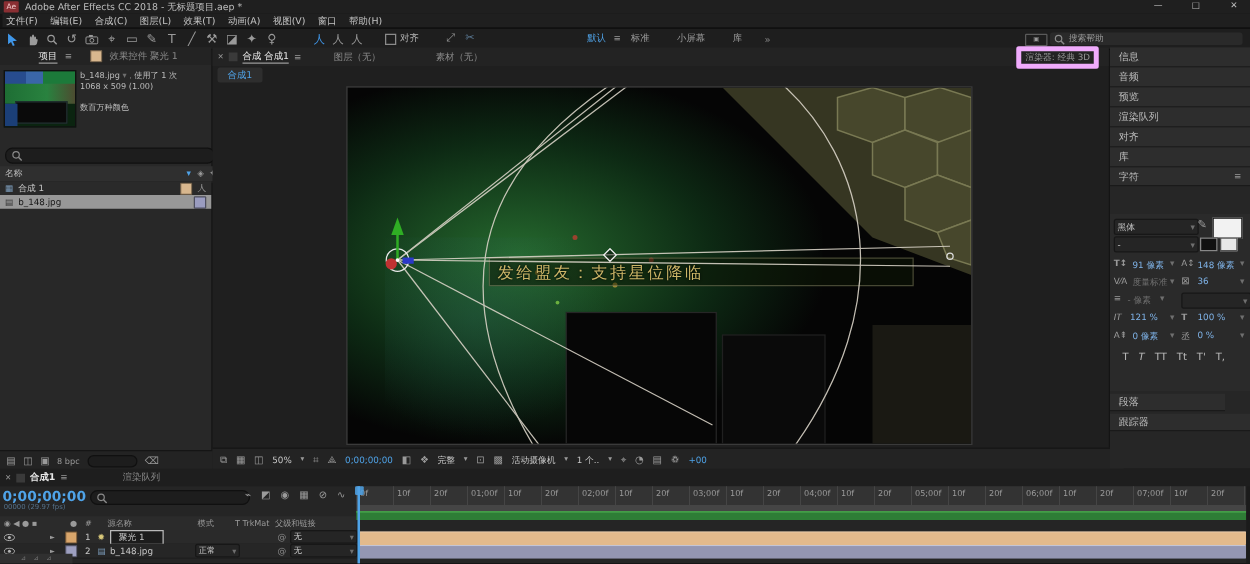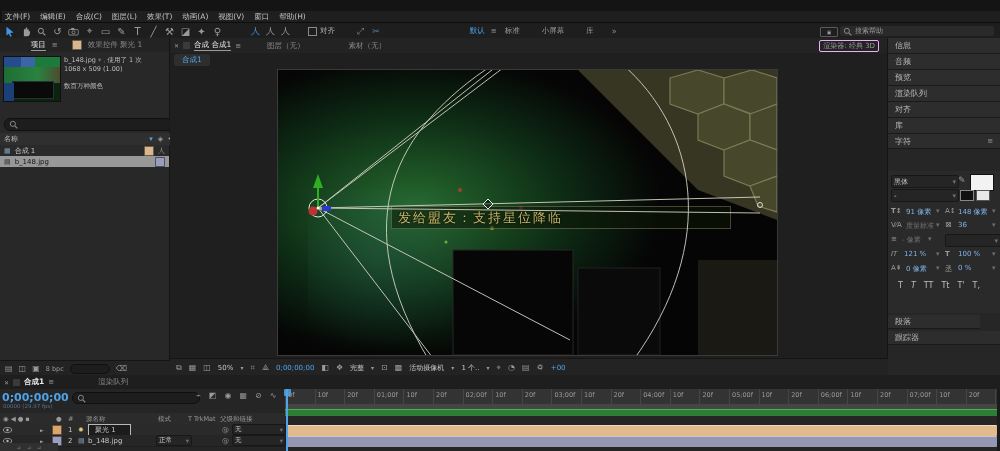--- a/index.html
+++ b/index.html
@@ -20,20 +20,27 @@
   .tools span{margin-right:3px;}
   .layerbar{position:absolute;left:287px;width:710px;height:10px;border-radius:1px;}
   .tick-label{position:absolute;top:2px;font-size:6.5px;color:#9a9a9a;white-space:nowrap;}
   .swatch{display:inline-block;width:8px;height:8px;border-radius:1px;border:1px solid rgba(0,0,0,.5);}
 </style>
 </head>
 <body>
 
 <div class="stage">
 
+  <div class="abs row" style="left:0;top:0;width:1000px;height:11px;background:#1f1f1f;">
+    <span class="abs" style="left:3px;top:1px;width:12px;height:9px;background:#8a2f33;color:#f2caca;font-size:6px;text-align:center;line-height:9px;border-radius:1px;">Ae</span>
+    <span class="abs" style="left:20px;top:1px;font-size:7.5px;color:#bdbdbd;white-space:nowrap;">Adobe After Effects CC 2018 - 无标题项目.aep *</span>
+    <span class="abs" style="right:70px;top:0px;font-size:7px;color:#bdbdbd;">—</span>
+    <span class="abs" style="right:40px;top:0px;font-size:7px;color:#bdbdbd;">□</span>
+    <span class="abs" style="right:10px;top:0px;font-size:7px;color:#bdbdbd;">✕</span>
+  </div>
 
   <div class="abs row" id="menubar" style="left:2px;top:11px;width:998px;height:11px;background:#1f1f1f;gap:10px;font-size:7.5px;padding-left:3px;">
       <span style="color: rgb(197, 197, 197);">文件(F)</span>
       <span style="color: rgb(197, 197, 197);">编辑(E)</span>
       <span style="color: rgb(197, 197, 197);">合成(C)</span>
       <span style="color: rgb(197, 197, 197);">图层(L)</span>
       <span style="color: rgb(197, 197, 197);">效果(T)</span>
       <span style="color: rgb(197, 197, 197);">动画(A)</span>
       <span style="color: rgb(197, 197, 197);">视图(V)</span>
       <span style="color: rgb(197, 197, 197);">窗口</span>
@@ -169,21 +176,21 @@
   </div>
 
   <div class="abs" style="left:170px;top:38px;width:717px;height:337px;background:#1f1f1f;">
     <div class="row" style="height:15px;background:#232323;gap:4px;padding-left:4px;">
       <span class="ico" style="font-size:6px;">✕</span>
       <span style="width:7px;height:7px;background:#3a3a3a;display:inline-block;"></span>
       <span class="tab-active" style="font-size:7.5px;border-bottom:1px solid #9a9a9a;">合成 合成1</span>
       <span class="ico" style="font-size:7px;">≡</span>
       <span class="tab-inactive" style="font-size:7.5px;margin-left:22px;">图层（无）</span>
       <span class="tab-inactive" style="font-size:7.5px;margin-left:40px;">素材（无）</span>
-      <span style="margin-left:auto;margin-right:8px;font-size:7px;color:#9a9a9a;border:1px solid #f0abfc;padding:0 3px;border-radius:2px;">渲染器: 经典 3D</span>
+      <span style="margin-left:auto;margin-right:8px;font-size:7px;color:#9a9a9a;border:4px solid #f0abfc;padding:0 3px;border-radius:2px;">渲染器: 经典 3D</span>
     </div>
     <div class="row" style="height:13px;padding-left:4px;">
       <span class="blue" style="font-size:7.5px;background:#2e2e2e;padding:1px 8px;border-radius:2px;">合成1</span>
     </div>
 
     <div class="row" id="comp-toolbar" style="position:absolute;left:0;top:320px;width:717px;height:17px;background:#232323;border-top:1px solid #151515;gap:7px;padding:0 6px;font-size:7px;">
         <span class="ico" style="font-size: 8px;">⧉</span>
         <span class="ico" style="font-size: 8px;">▦</span>
         <span class="ico" style="font-size: 8px;">◫</span>
         <span>50%</span>

